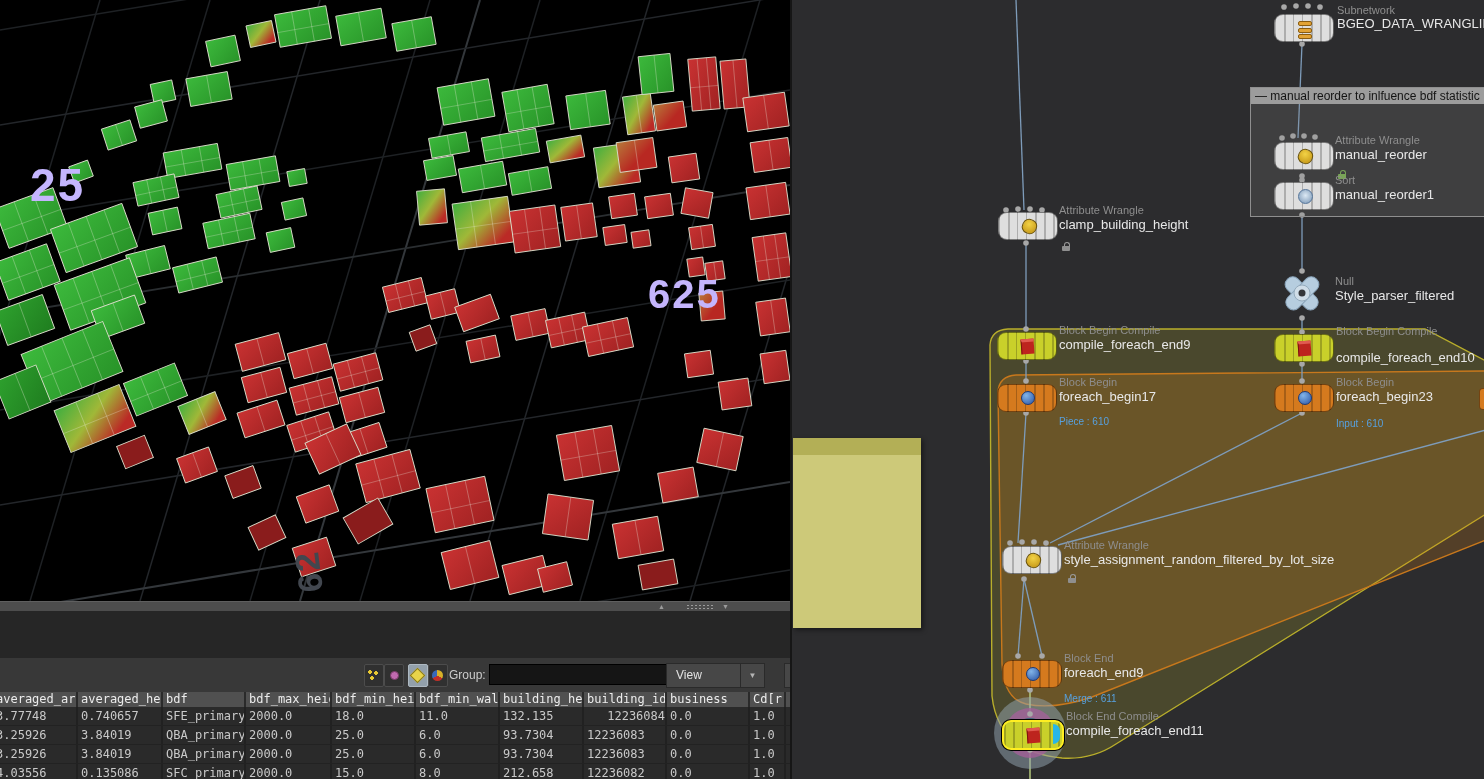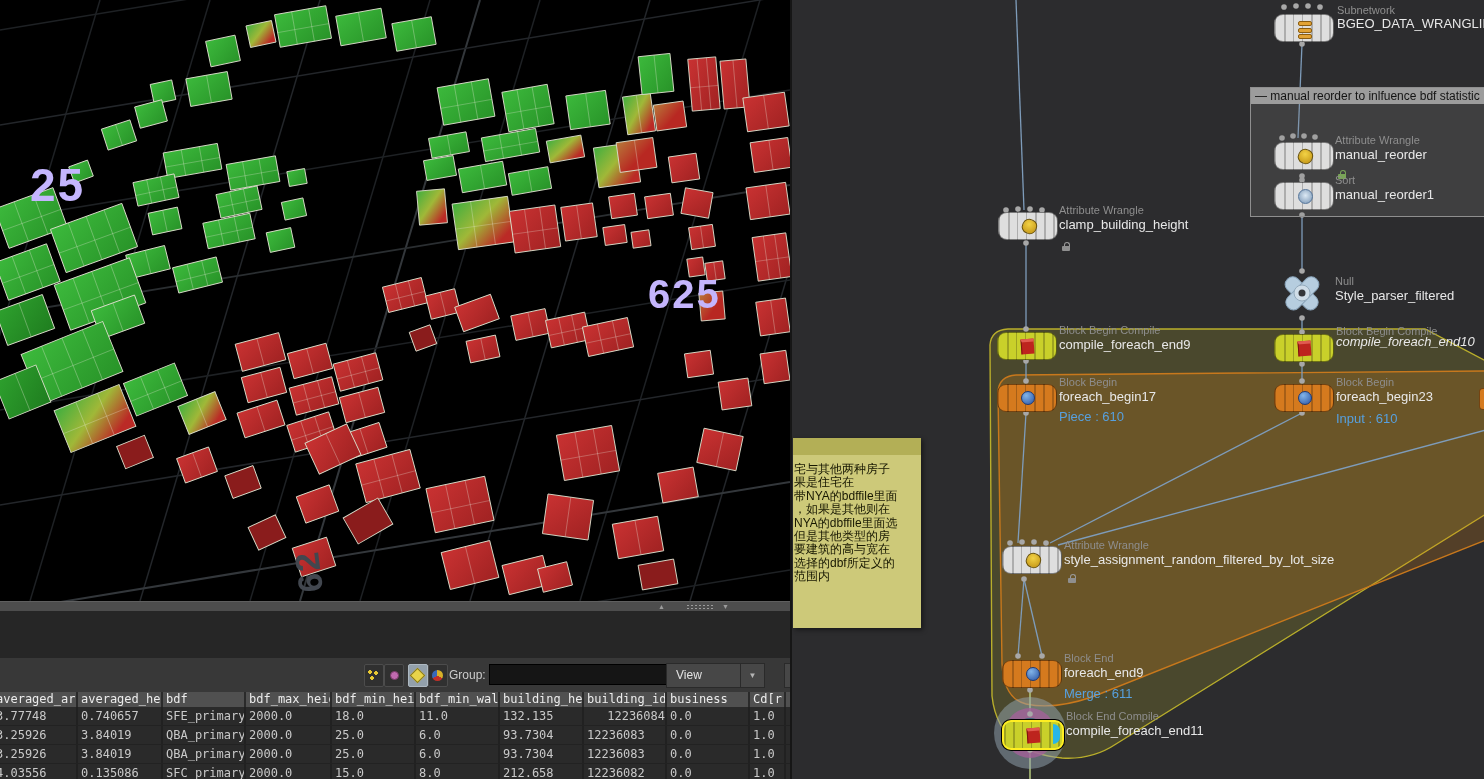--- a/index.html
+++ b/index.html
@@ -78,21 +78,21 @@
   .cicon{position:absolute;left:23px;top:6px;}
   .ic-wrangle{width:13px;height:13px;border-radius:45%;transform:rotate(25deg);
               background:radial-gradient(circle at 40% 35%,#f2d246,#bf8f10);border:1px solid #6a5208;}
   .ic-subnet{width:14px;height:13px;}
   .ic-subnet i{display:block;height:3px;margin-bottom:1.5px;background:#e2a336;border-radius:2px;border:0.5px solid #8a5c10;}
   .ic-sort{width:13px;height:13px;border-radius:50%;background:radial-gradient(circle at 50% 42%,#dce9f4,#7694b4);border:1px solid #55759a;}
   .ic-cube{width:12px;height:12px;background:#bd241e;border-top:3px solid #e05a50;border-left:1px solid #7c120e;transform:rotate(-4deg);}
   .ic-sphere{width:12px;height:12px;border-radius:50%;background:radial-gradient(circle at 35% 30%,#82b4e8,#2a55a5);border:1px solid #1c3a78;}
   .tlabel{position:absolute;color:#8e8e8e;font-size:11px;white-space:nowrap;}
   .nlabel{position:absolute;color:#e8e8e8;font-size:13px;white-space:nowrap;}
-  .badge{position:absolute;color:#57a0de;font-size:13px;white-space:nowrap;}
+  .badge{position:absolute;color:#57a0de;font-size:10px;white-space:nowrap;margin-top:7px;}
   .lock{position:absolute;width:8px;height:9px;}
   .lock:before{content:"";position:absolute;left:1.5px;top:0;width:4px;height:4px;border:1.5px solid #9a9a9a;border-bottom:none;border-radius:3px 3px 0 0;}
   .lock:after{content:"";position:absolute;left:0;top:4px;width:8px;height:5px;background:#8f8f8f;border-radius:1px;}
   .lock.green:after{background:#79a457;}
   .lock.green:before{border-color:#79a457;}
 
   .nullnode{position:absolute;}
   .clipnode{position:absolute;left:687px;top:388px;width:10px;height:20px;background:#d57a1e;border-radius:4px 0 0 4px;border:1px solid rgba(0,0,0,0.45);}
 </style>
 </head>
@@ -766,29 +766,20 @@
           <circle cx="238" cy="750" r="2.8"></circle>
       </g>
     </svg>
 
     <div class="netbox">
       <div class="title">— manual reorder to inlfuence bdf statistic</div>
     </div>
 
     <div class="note">
       <div class="nbar"></div>
-      <div class="ntext">宅与其他两种房子
-果是住宅在
-带NYA的bdffile里面
-，如果是其他则在
-NYA的dbffile里面选
-但是其他类型的房
-要建筑的高与宽在
-选择的dbf所定义的
-范围内</div>
     </div>
 
     <div class="node" style="left:482px;top:14px;">
       <div class="nbody white" style="left:0;top:0;">
           <span class="cicon ic-subnet">
             <i></i>
             <i></i>
             <i></i>
           </span>
         </div>
@@ -841,21 +832,21 @@
         </div>
       <div class="tlabel" style="left:62px;top:-8px;">Block Begin Compile</div>
       <div class="nlabel" style="left:62px;top:5px;">compile_foreach_end9</div>
     </div>
 
     <div class="node" style="left:482px;top:334px;">
       <div class="nbody yellow" style="left:0;top:0;">
           <span class="cicon ic-cube"></span>
         </div>
       <div class="tlabel" style="left:62px;top:-9px;">Block Begin Compile</div>
-      <div class="nlabel" style="left:62px;top:0;font-style:italic;">compile_foreach_end10</div>
+      <div class="nlabel" style="left:62px;top:16px;">compile_foreach_end10</div>
     </div>
 
     <div class="node" style="left:205px;top:384px;">
       <div class="nbody orange" style="left:0;top:0;">
           <span class="cicon ic-sphere"></span>
         </div>
       <div class="tlabel" style="left:62px;top:-8px;">Block Begin</div>
       <div class="nlabel" style="left:62px;top:5px;">foreach_begin17</div>
       <div class="badge" style="left:62px;top:25px;">Piece : 610</div>
     </div>

